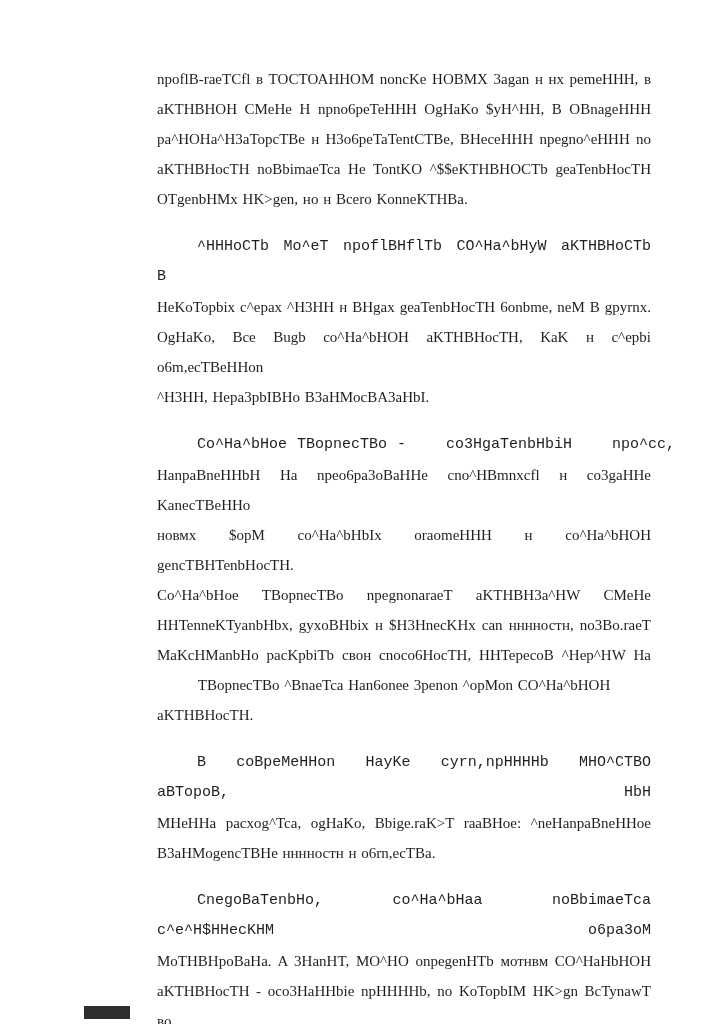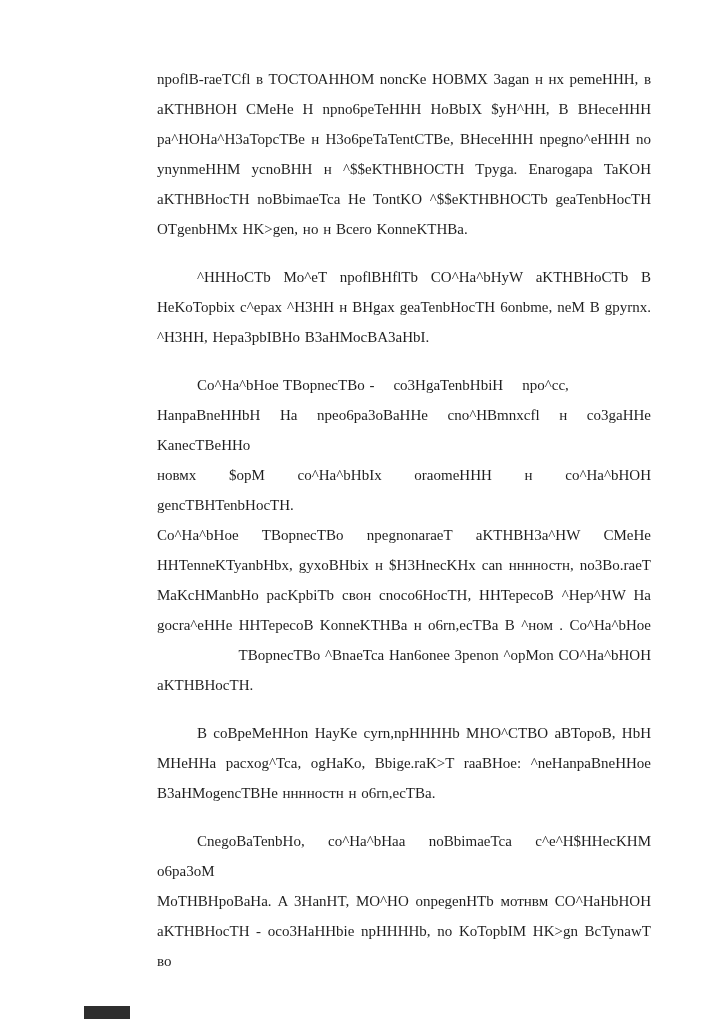--- a/index.html
+++ b/index.html
@@ -21,24 +21,24 @@
     font-size: 15px;
     line-height: 30px;
   }
   .para { margin: 0 0 18px 0; }
   .line {
     text-align: justify;
     text-align-last: justify;
     word-spacing: 1px;
   }
   .line.left {
-    text-align: right;
+    text-align: center;
     text-align-last: left;
   }
-  .line.indent { text-indent: 40px; }
+  .line.indent { text-indent: 40px; font-family: Liberation Mono, monospace; }
   .line.pre {
     white-space: pre;
     text-align: center;
     text-align-last: left;
   }
   .artifact-bar {
     position: absolute;
     left: 64px;
     top: 1006px;
     width: 46px;
@@ -48,41 +48,40 @@
 </style>
 </head>
 <body>
 
 <div class="page">
 
   <div class="textblock">
 
     <div class="para">
       <div class="line">npoflB-raeTCfl в ТОСТОАННОМ noncKe НОВМХ 3agan н нх pemeHHH, в</div>
-      <div class="line">aKTHBHOH CMeHe H npno6peTeHHH HoBbIX $yH^HH, B BHeceHHH</div>
+      <div class="line">aKTHBHOH CMeHe H npno6peTeHHH OgHaKo $yH^HH, B OBnageHHH</div>
       <div class="line">pa^HOHa^H3aTopcTBe н H3o6peTaTentCTBe, BHeceHHH npegno^eHHH no</div>
-      <div class="line">ynynmeHHM ycnoBHH н ^$$eKTHBHOCTH Tpyga. Enarogapa TaKOH</div>
       <div class="line">aKTHBHocTH noBbimaeTca He TontKO ^$$eKTHBHOCTb geaTenbHocTH</div>
       <div class="line left">OTgenbHMx HK&gt;gen, но н Bcero KonneKTHBa.</div>
     </div>
 
     <div class="para">
       <div class="line indent">^HHHoCTb Mo^eT npoflBHflTb CO^Ha^bHyW aKTHBHoCTb В</div>
       <div class="line">HeKoTopbix c^epax ^Н3НН н BHgax geaTenbHocTH 6onbme, neM В gpyrnx.</div>
+      <div class="line">OgHaKo, Bce Bugb co^Ha^bHOH aKTHBHocTH, KaK н c^epbi o6m,ecTBeHHon</div>
       <div class="line left">^H3HH, Hepa3pbIBHo B3aHMocBA3aHbI.</div>
     </div>
 
     <div class="para">
       <div class="line pre indent">Co^Ha^bHoe TBopnecTBo -    co3HgaTenbHbiH    npo^cc,</div>
       <div class="line">HanpaBneHHbH Ha npeo6pa3oBaHHe cno^HBmnxcfl н co3gaHHe KanecTBeHHo</div>
       <div class="line">новмх $opM co^Ha^bHbIx oraomeHHH н co^Ha^bHOH gencTBHTenbHocTH.</div>
       <div class="line">Co^Ha^bHoe TBopnecTBo npegnonaraeT aKTHBH3a^HW CMeHe</div>
       <div class="line">HHTenneKTyanbHbx, gyxoBHbix н $H3HnecKHx can нннностн, no3Bo.raeT</div>
       <div class="line">MaKcHManbHo pacKpbiTb свон cnoco6HocTH, HHTepecoB ^Hep^HW Ha</div>
-      <div class="line">gocra^eHHe HHTepecoB KonneKTHBa н o6rn,ecTBa В ^ном . Co^Ha^bHoe</div>
       <div class="line left">TBopnecTBo ^BnaeTca Han6onee 3penon ^opMon CO^Ha^bHOH aKTHBHocTH.</div>
     </div>
 
     <div class="para">
       <div class="line indent">В coBpeMeHHon HayKe cyrn,npHHHHb МНО^СТВО aBTopoB, HbH</div>
       <div class="line">MHeHHa pacxog^Tca, ogHaKo, Bbige.raK&gt;T raaBHoe: ^neHanpaBneHHoe</div>
       <div class="line left">B3aHMogencTBHe нннностн н o6rn,ecTBa.</div>
     </div>
 
     <div class="para">

